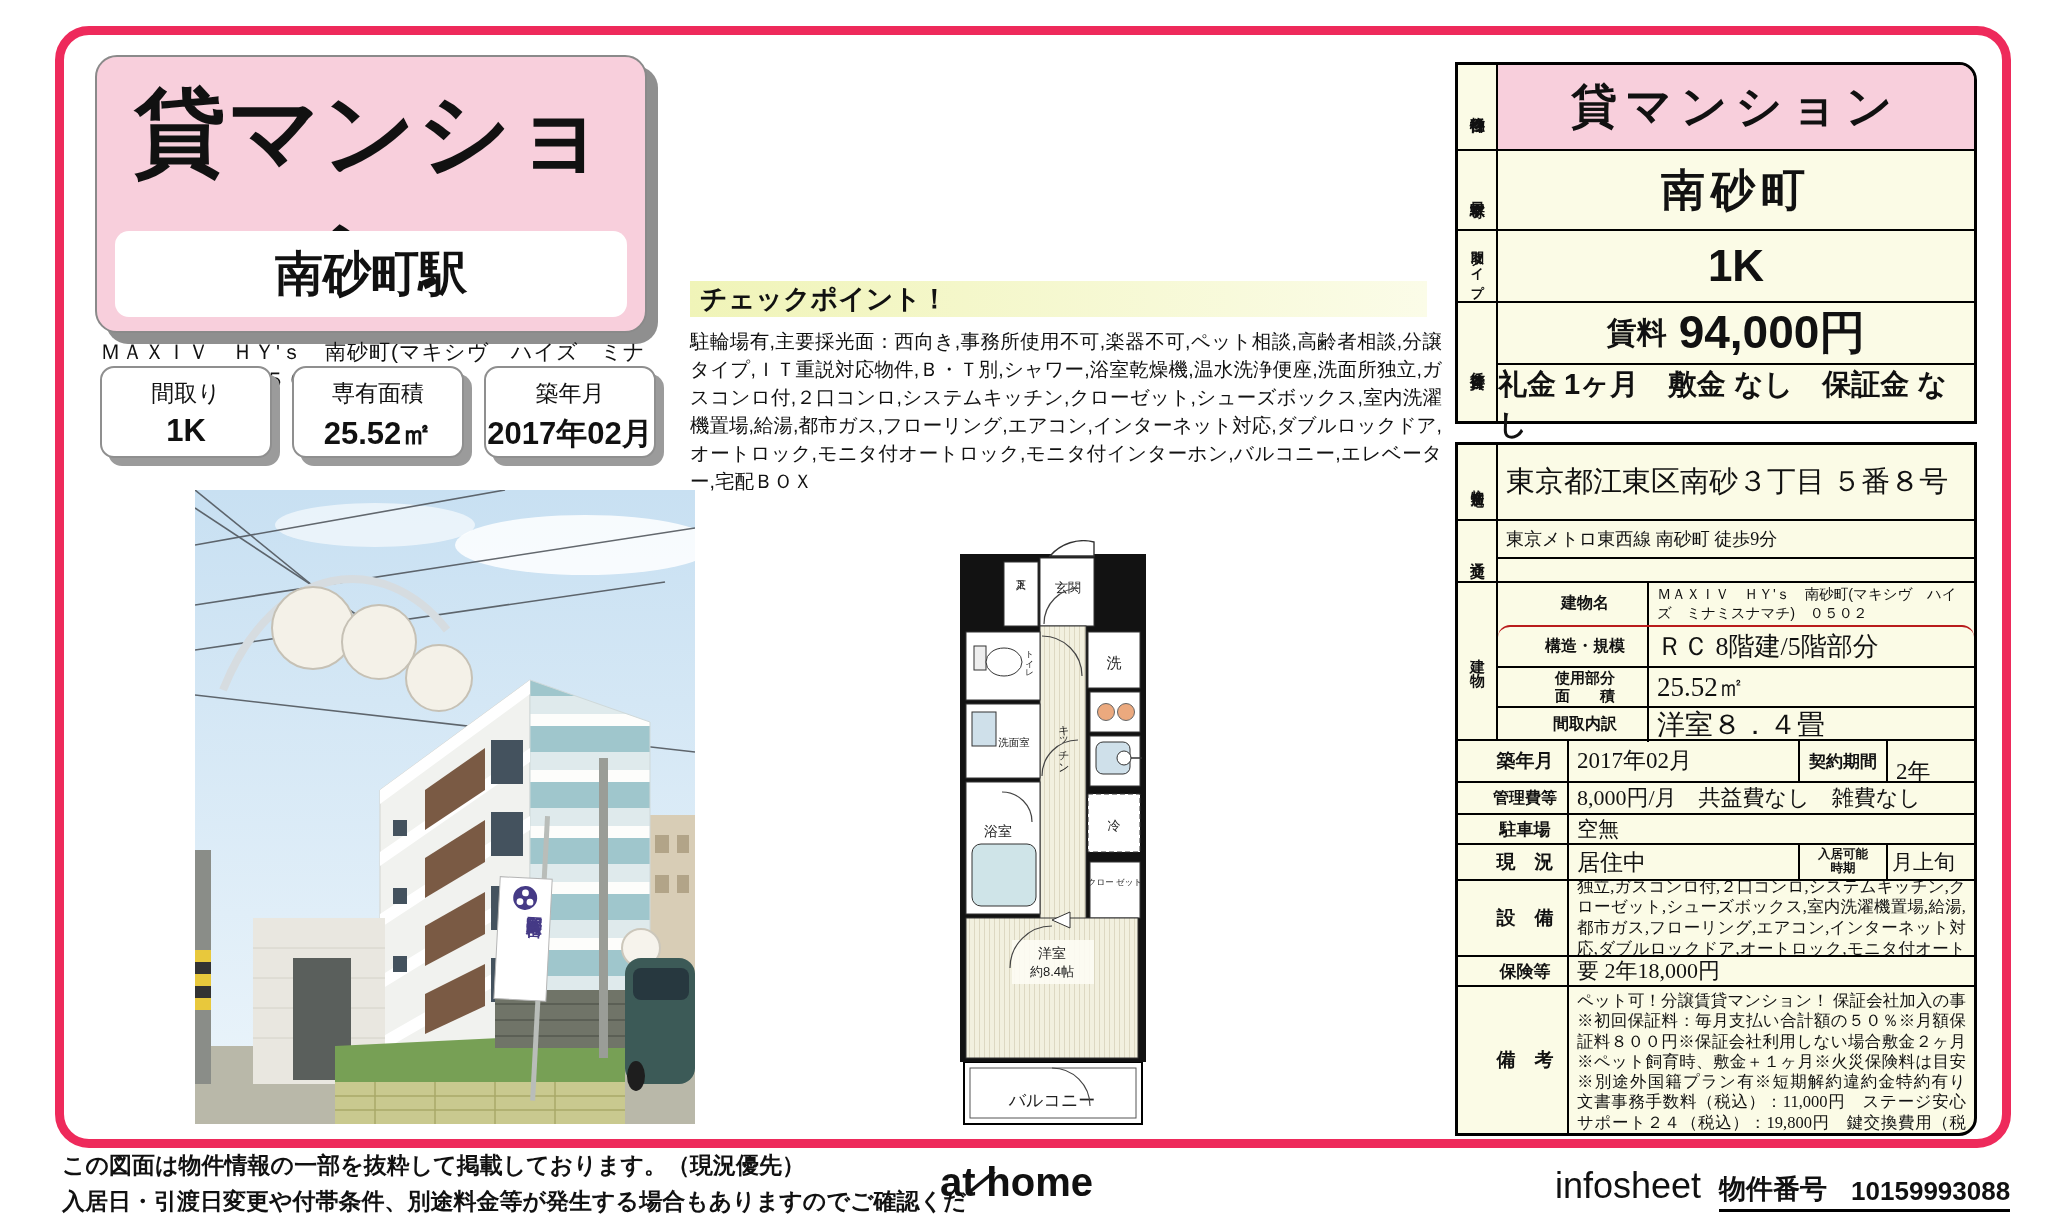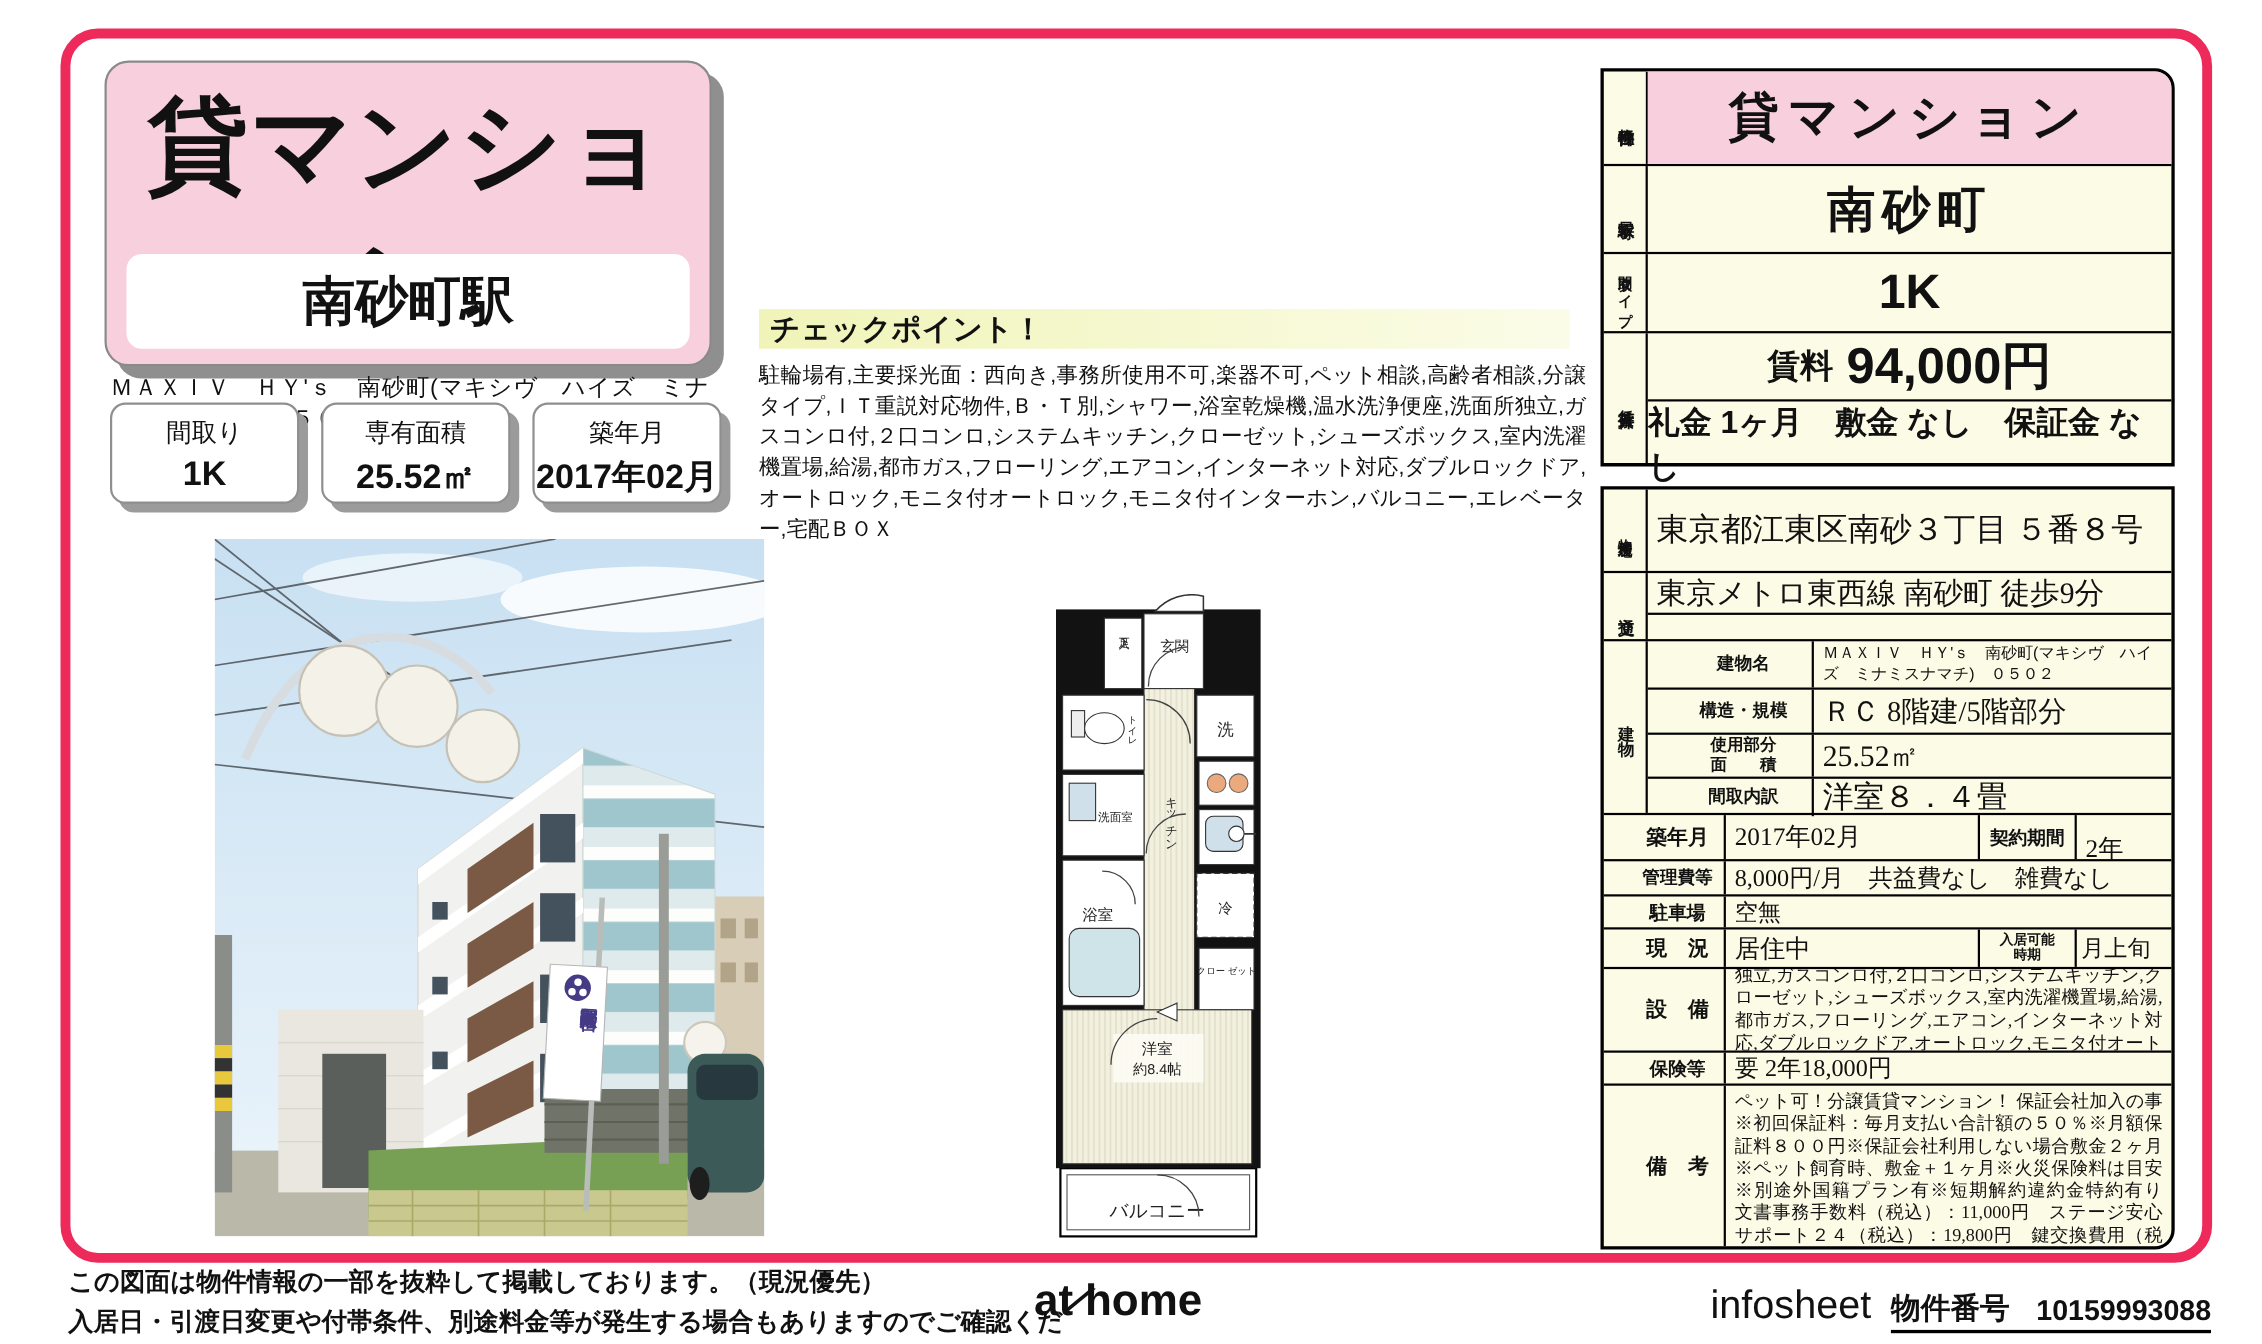--- a/index.html
+++ b/index.html
@@ -331,33 +331,33 @@
   <div id="table2" class="abs jtable">
 
     <div class="trow first" style="height:74px;">
       <div class="tcell nol lblv" style="width:38px;font-size:13px;">物件所在地</div>
       <div class="tcell serif" style="flex:1;font-size:29px;">東京都江東区南砂３丁目 ５番８号</div>
     </div>
 
     <div class="trow" style="height:62px;">
       <div class="tcell nol lblv" style="width:38px;">交通</div>
       <div style="flex:1;display:flex;flex-direction:column;border-left:2.5px solid #000;box-sizing:border-box;">
-        <div class="serif" style="height:38px;display:flex;align-items:center;padding:4px 8px;font-size:27px;border-bottom:2px solid #000;box-sizing:border-box;">東京メトロ東西線 南砂町 徒歩9分</div>
+        <div class="serif" style="height:38px;display:flex;align-items:center;padding:4px 8px;font-size:18px;border-bottom:2px solid #000;box-sizing:border-box;">東京メトロ東西線 南砂町 徒歩9分</div>
         <div style="flex:1;"></div>
       </div>
     </div>
 
     <div class="trow" style="height:158px;">
       <div class="tcell nol lblv" style="width:38px;letter-spacing:14px;">建物</div>
       <div style="flex:1;display:flex;flex-direction:column;border-left:2.5px solid #000;box-sizing:border-box;">
         <div style="display:flex;height:46px;box-sizing:border-box;">
           <div class="tcell nol lblh" style="width:124px;font-size:16px;">建物名</div>
           <div class="tcell" style="flex:1;font-size:14.5px;line-height:1.3;">ＭＡＸＩＶ　ＨＹ'ｓ　南砂町(マキシヴ　ハイズ　ミナミスナマチ)　０５０２</div>
         </div>
-        <div style="display:flex;height:52px;border-top:2px solid #000000;box-sizing:border-box;">
+        <div style="display:flex;height:52px;border-top:2px solid #b91c1c;box-sizing:border-box;border-radius:12px;">
           <div class="tcell nol lblh" style="width:124px;font-size:16px;">構造・規模</div>
           <div class="tcell serif" style="flex:1;font-size:26px;">ＲＣ 8階建/5階部分</div>
         </div>
         <div style="display:flex;height:40px;border-top:2px solid #000;box-sizing:border-box;">
           <div class="tcell nol lblh preline" style="width:124px;font-size:15px;line-height:1.15;">使用部分
 面　　積</div>
           <div class="tcell serif" style="flex:1;font-size:27px;">25.52㎡</div>
         </div>
         <div style="display:flex;height:36px;border-top:2px solid #000;box-sizing:border-box;">
           <div class="tcell nol lblh" style="width:124px;font-size:16px;">間取内訳</div>

